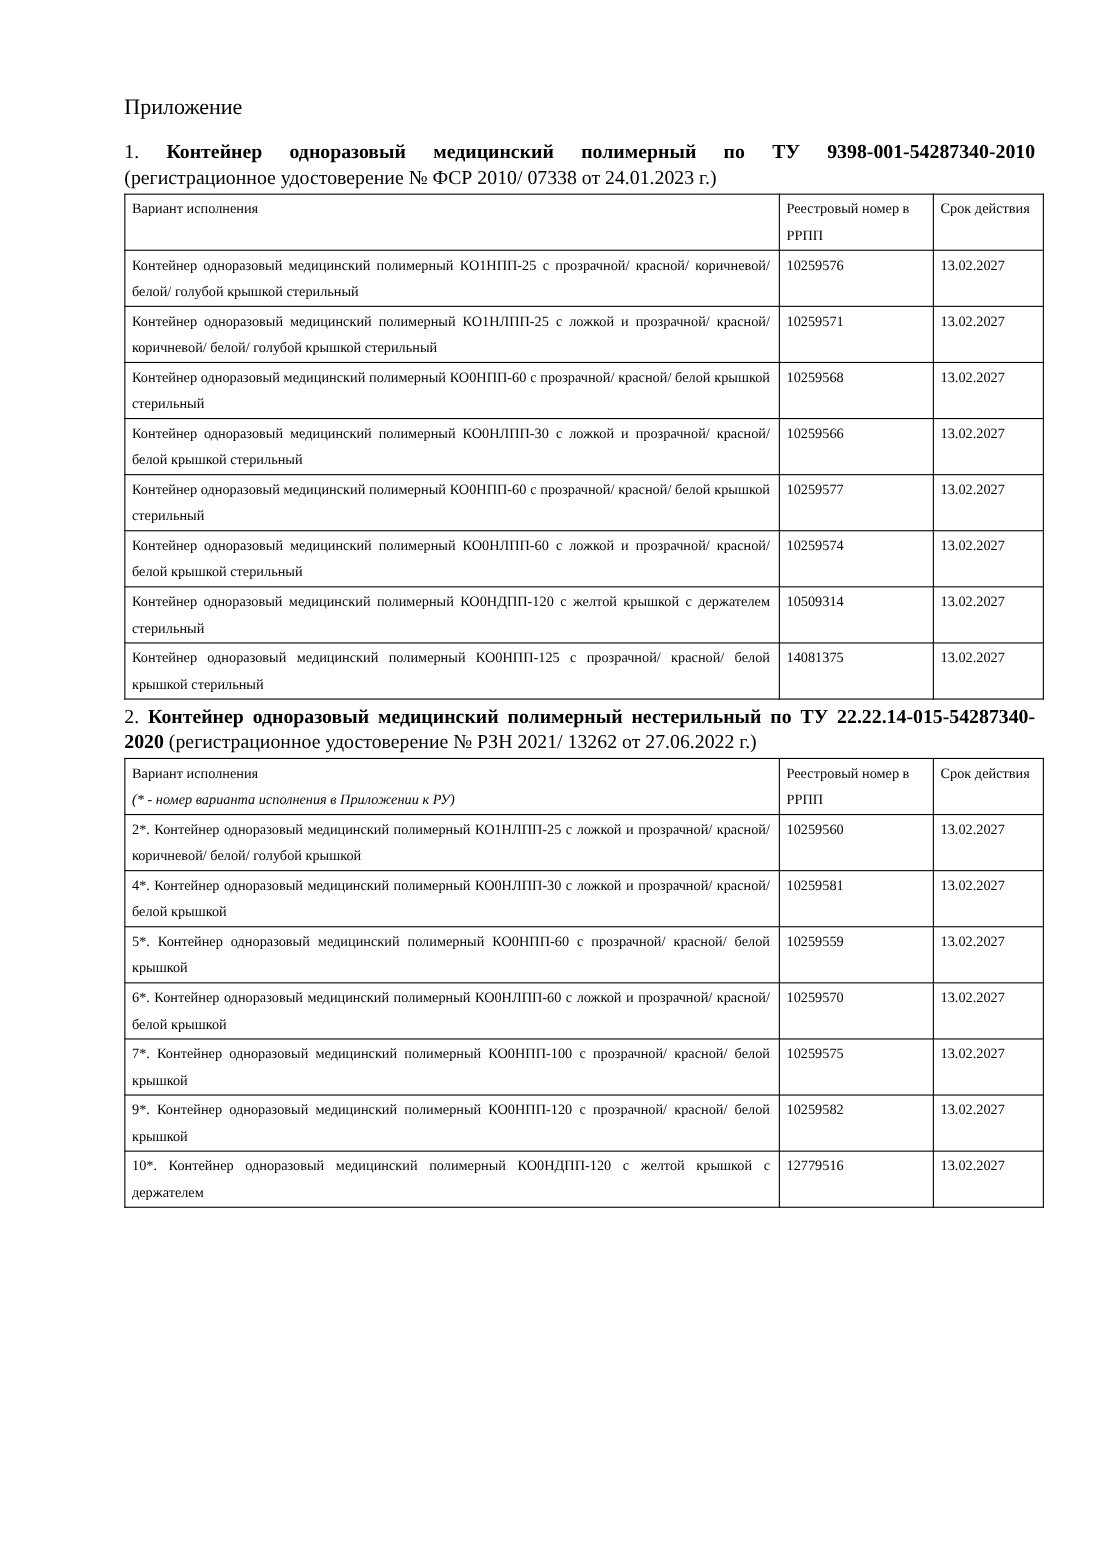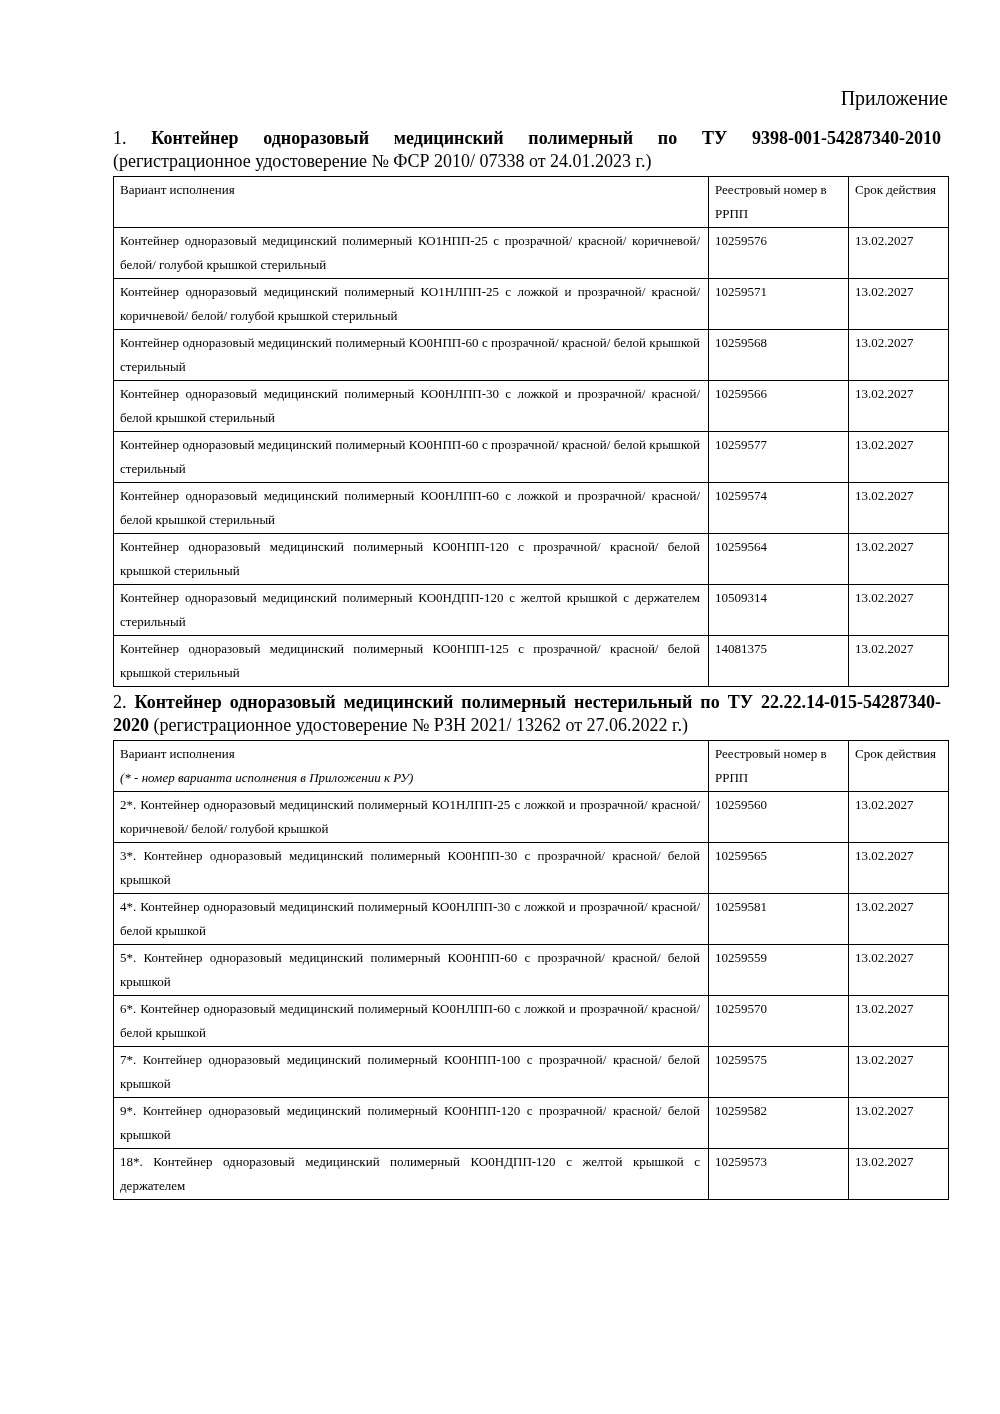--- a/index.html
+++ b/index.html
@@ -3,21 +3,21 @@
 <meta charset="utf-8">
 <style>
   html, body { margin: 0; padding: 0; background: #ffffff; }
   body {
     width: 1000px; height: 1414px; overflow: hidden;
     font-family: "Liberation Serif", "DejaVu Serif", serif;
     color: #000;
   }
   .page { padding: 86px 52px 0 113px; }
   .appendix {
-    text-align: right;
+    text-align: left;
     font-size: 20px;
     line-height: 25px;
     margin-bottom: 16px;
   }
   .heading {
     margin: 4px 7px 3px 0;
     font-size: 18px;
     line-height: 23px;
     text-align: justify;
   }
@@ -91,25 +91,20 @@
             <td class="td-variant">Контейнер одноразовый медицинский полимерный КО0НПП-60 с прозрачной/ красной/ белой крышкой стерильный</td>
             <td class="td-registry">10259577</td>
             <td class="td-validity">13.02.2027</td>
           </tr>
           <tr>
             <td class="td-variant">Контейнер одноразовый медицинский полимерный КО0НЛПП-60 с ложкой и прозрачной/ красной/ белой крышкой стерильный</td>
             <td class="td-registry">10259574</td>
             <td class="td-validity">13.02.2027</td>
           </tr>
           <tr>
-            <td class="td-variant">Контейнер одноразовый медицинский полимерный КО0НПП-120 с прозрачной/ красной/ белой крышкой стерильный</td>
-            <td class="td-registry">10259564</td>
-            <td class="td-validity">13.02.2027</td>
-          </tr>
-          <tr>
             <td class="td-variant">Контейнер одноразовый медицинский полимерный КО0НДПП-120 с желтой крышкой с держателем стерильный</td>
             <td class="td-registry">10509314</td>
             <td class="td-validity">13.02.2027</td>
           </tr>
           <tr>
             <td class="td-variant">Контейнер одноразовый медицинский полимерный КО0НПП-125 с прозрачной/ красной/ белой крышкой стерильный</td>
             <td class="td-registry">14081375</td>
             <td class="td-validity">13.02.2027</td>
           </tr>
         </tbody>
@@ -132,25 +127,20 @@
           <th>Срок действия</th>
         </tr>
       </thead>
       <tbody>
           <tr>
             <td class="td-variant">2*. Контейнер одноразовый медицинский полимерный КО1НЛПП-25 с ложкой и прозрачной/ красной/ коричневой/ белой/ голубой крышкой</td>
             <td class="td-registry">10259560</td>
             <td class="td-validity">13.02.2027</td>
           </tr>
           <tr>
-            <td class="td-variant">3*. Контейнер одноразовый медицинский полимерный КО0НПП-30 с прозрачной/ красной/ белой крышкой</td>
-            <td class="td-registry">10259565</td>
-            <td class="td-validity">13.02.2027</td>
-          </tr>
-          <tr>
             <td class="td-variant">4*. Контейнер одноразовый медицинский полимерный КО0НЛПП-30 с ложкой и прозрачной/ красной/ белой крышкой</td>
             <td class="td-registry">10259581</td>
             <td class="td-validity">13.02.2027</td>
           </tr>
           <tr>
             <td class="td-variant">5*. Контейнер одноразовый медицинский полимерный КО0НПП-60 с прозрачной/ красной/ белой крышкой</td>
             <td class="td-registry">10259559</td>
             <td class="td-validity">13.02.2027</td>
           </tr>
           <tr>
@@ -162,21 +152,21 @@
             <td class="td-variant">7*. Контейнер одноразовый медицинский полимерный КО0НПП-100 с прозрачной/ красной/ белой крышкой</td>
             <td class="td-registry">10259575</td>
             <td class="td-validity">13.02.2027</td>
           </tr>
           <tr>
             <td class="td-variant">9*. Контейнер одноразовый медицинский полимерный КО0НПП-120 с прозрачной/ красной/ белой крышкой</td>
             <td class="td-registry">10259582</td>
             <td class="td-validity">13.02.2027</td>
           </tr>
           <tr>
-            <td class="td-variant">18*. Контейнер одноразовый медицинский полимерный КО0НДПП-120 с желтой крышкой с держателем</td>
-            <td class="td-registry">10259573</td>
+            <td class="td-variant">10*. Контейнер одноразовый медицинский полимерный КО0НДПП-120 с желтой крышкой с держателем</td>
+            <td class="td-registry">12779516</td>
             <td class="td-validity">13.02.2027</td>
           </tr>
         </tbody>
     </table>
   </section>
 
 </div>
 
 </body></html>

